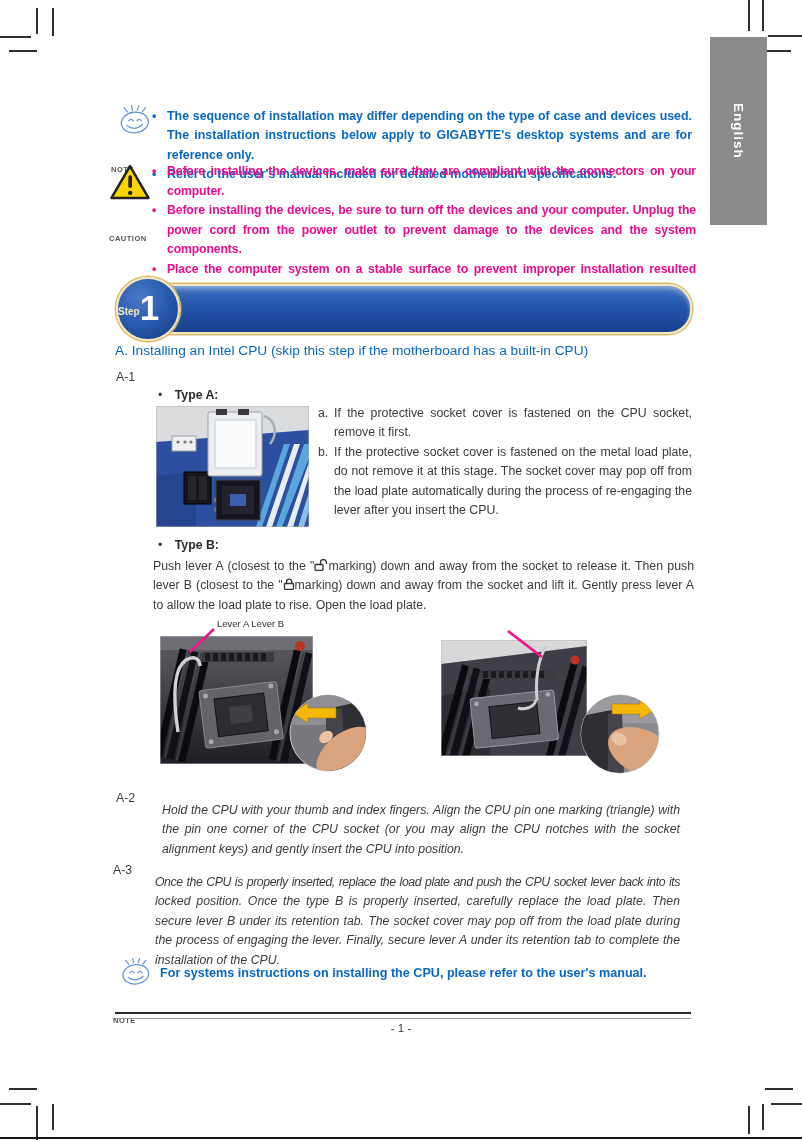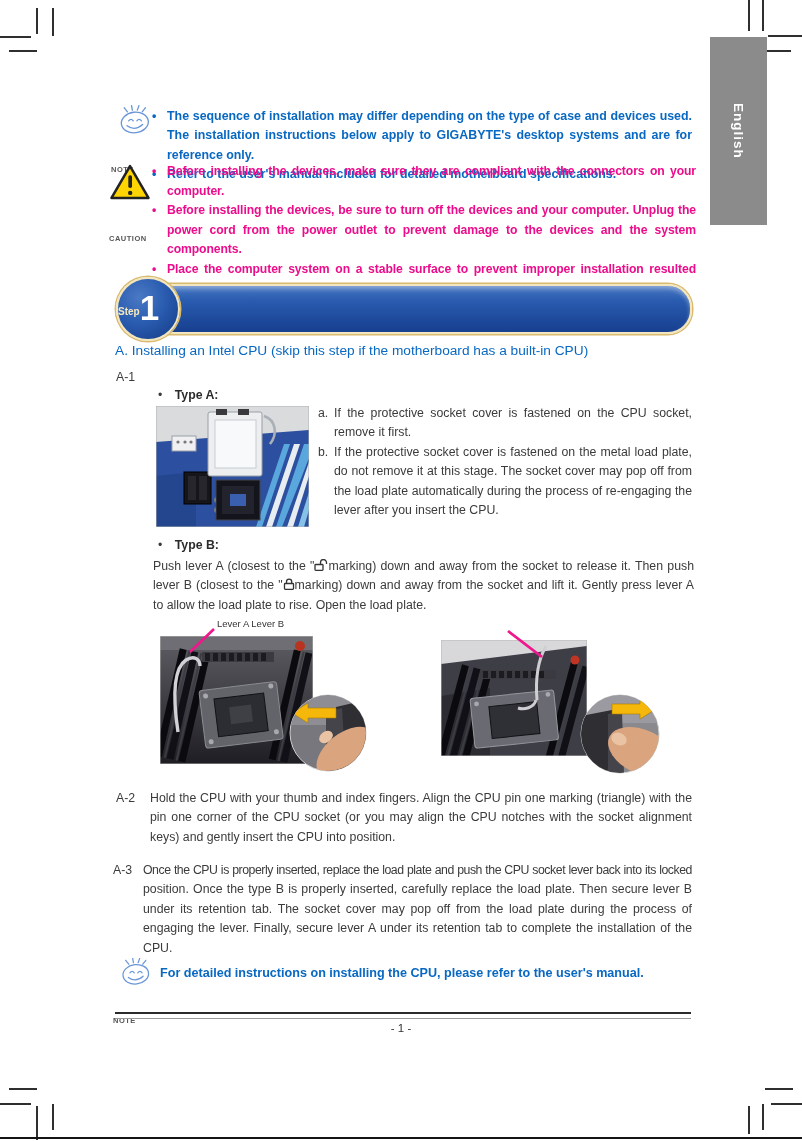--- a/index.html
+++ b/index.html
@@ -35,21 +35,21 @@
   
   #sec-a-heading{left:115px;top:343px;width:577px;font-size:13.7px;font-weight:normal;color:#0868c2;}
   .body-txt{font-size:12.3px;line-height:19.4px;color:#3b3b3b;}
   .lbl-col{flex:none;}
   .type-line{font-size:12.3px;}
   .type-line b{color:#2b2b2b;}
   .sub-item{display:flex;}
   .sub-item .sl{width:16px;flex:none;}
   .sub-item p{margin:0;flex:1;text-align:justify;}
   .para-row{display:flex;}
-  .para-row p{margin:0;flex:1;text-align:justify;}
+  .para-row p{margin:12px;flex:1;text-align:justify;font-style:italic;}
   .condense-first::first-line{letter-spacing:-0.45px;}
   .lockglyph{display:inline-block;vertical-align:-1px;}
   #figure-label{left:217px;top:618px;font-size:9.5px;color:#333;}
   #bottom-note-text{left:160px;top:966px;width:540px;color:#0868c2;font-weight:bold;font-size:12.6px;}
   #footer-rule{left:115px;top:1012px;width:576px;height:4px;border-top:2.5px solid #2b2b2b;border-bottom:1px solid #999;}
   #page-number{left:0;top:1022px;width:802px;text-align:center;font-size:11.5px;color:#333;}
   #bottom-edge{left:0;top:1137px;width:802px;height:2px;background:#141414;}
 </style>
 </head>
 <body>
@@ -357,19 +357,19 @@
     <span class="lbl-col" style="width:30px">A-3</span>
     <p class="condense-first">Once the CPU is properly inserted, replace the load plate and push the CPU socket lever back into its locked position. Once the type B is properly inserted, carefully replace the load plate. Then secure lever B under its retention tab. The socket cover may pop off from the load plate during the process of engaging the lever. Finally, secure lever A under its retention tab to complete the installation of the CPU.</p>
   </div>
 
   <div class="abs icon-wrap" style="left:113px;top:958px;width:44px">
     <svg width="44" height="28">
         <use href="#sym-face"></use>
       </svg>
     <div class="icon-label">NOTE</div>
   </div>
-  <div id="bottom-note-text" class="abs">For detailed instructions on installing the CPU, please refer to the user's manual.</div>
+  <div id="bottom-note-text" class="abs">For systems instructions on installing the CPU, please refer to the user's manual.</div>
 
   <div id="footer-rule" class="abs"></div>
   <div id="page-number" class="abs">- 1 -</div>
   <div id="bottom-edge" class="abs"></div>
 
 </div>
 
 </body></html>

